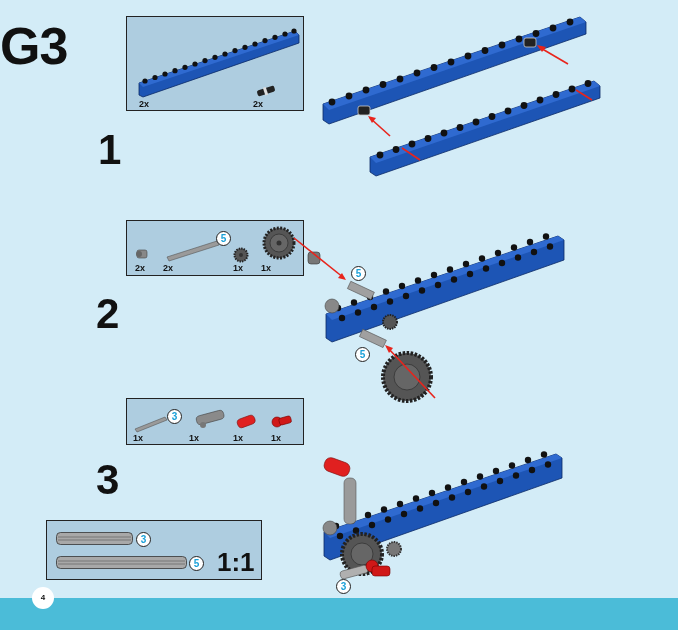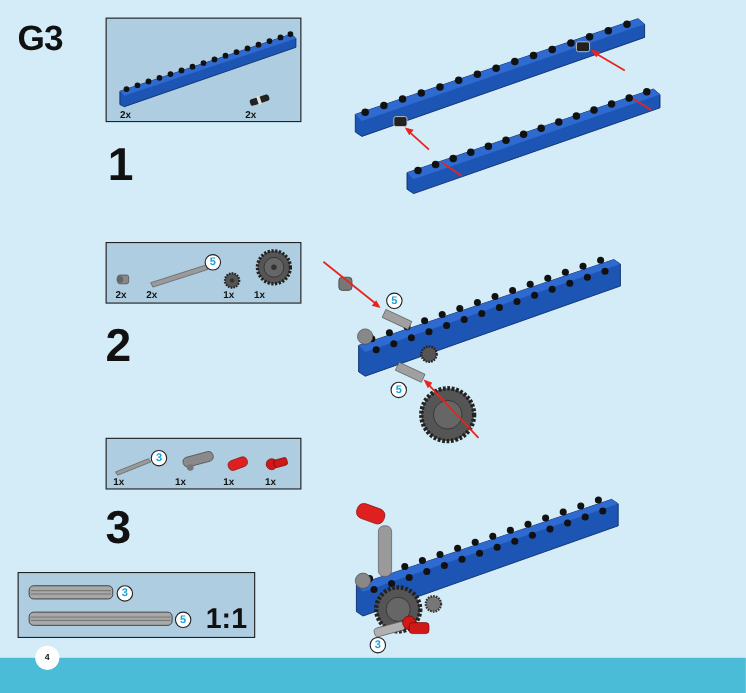--- a/index.html
+++ b/index.html
@@ -1,19 +1,19 @@
 <!DOCTYPE html>
 <html><head>
 <meta charset="utf-8">
 <style>
   * { box-sizing: border-box; margin: 0; padding: 0; }
   body { width: 678px; height: 630px; background: #d3ecf7; font-family: "Liberation Sans", sans-serif; position: relative; overflow: hidden; }
-  .page-id { position: absolute; left: 16px; top: 16px; font-size: 32px; font-weight: bold; color: #111; letter-spacing: -1px; }
+  .page-id { position: absolute; left: 0; top: 16px; font-size: 52px; font-weight: bold; color: #111; letter-spacing: -1px; }
   .step-num { position: absolute; font-size: 42px; font-weight: bold; color: #111; }
-  .parts-box { position: absolute; background: #aecde0; border: 1.5px solid #222; }
+  .parts-box { position: absolute; background: #aecde0; border: 1.5px solid #222; margin-left: 30px; }
   .qty { position: absolute; font-size: 9px; font-weight: bold; color: #111; }
   .len-badge { position: absolute; width: 15px; height: 15px; border-radius: 50%; background: #fff; border: 1.2px solid #222; color: #1aa0d8; font-size: 10px; font-weight: bold; text-align: center; line-height: 13px; }
   .footer { position: absolute; left: 0; top: 598px; width: 678px; height: 32px; background: #4bbcd8; }
   .page-number { position: absolute; left: 32px; top: 587px; width: 22px; height: 22px; border-radius: 50%; background: #fff; font-size: 8px; font-weight: bold; color: #111; text-align: center; line-height: 22px; }
   .scale-label { position: absolute; font-size: 26px; font-weight: bold; color: #111; }
   svg.abs { position: absolute; overflow: visible; }
 </style>
 </head>
 <body>
 

